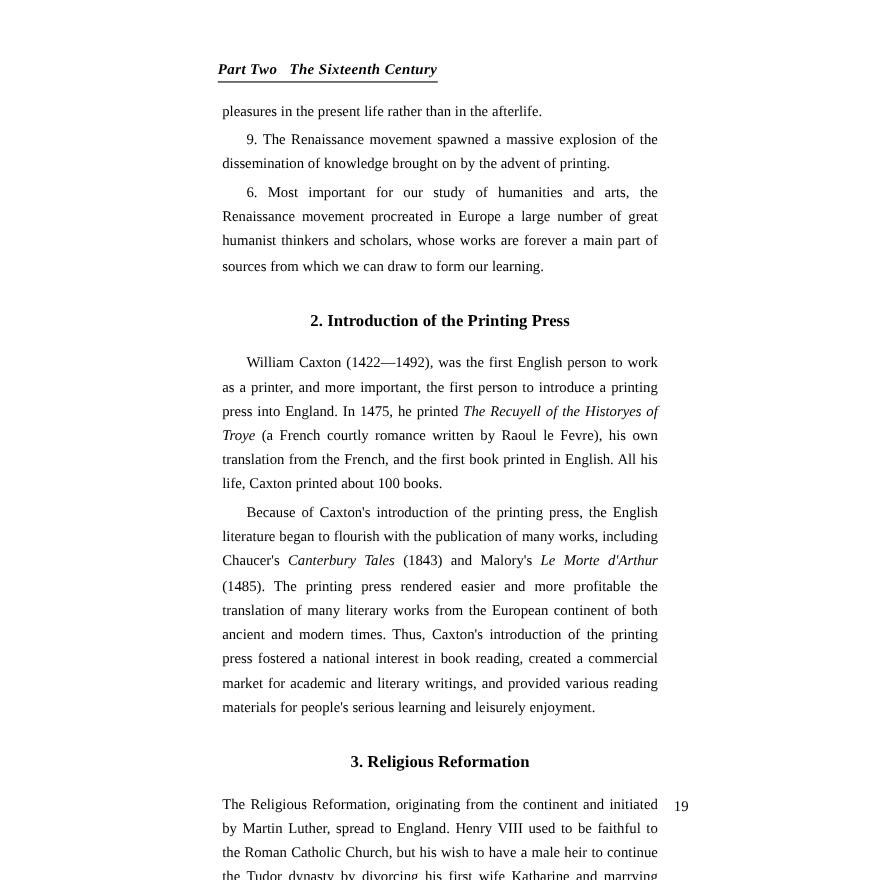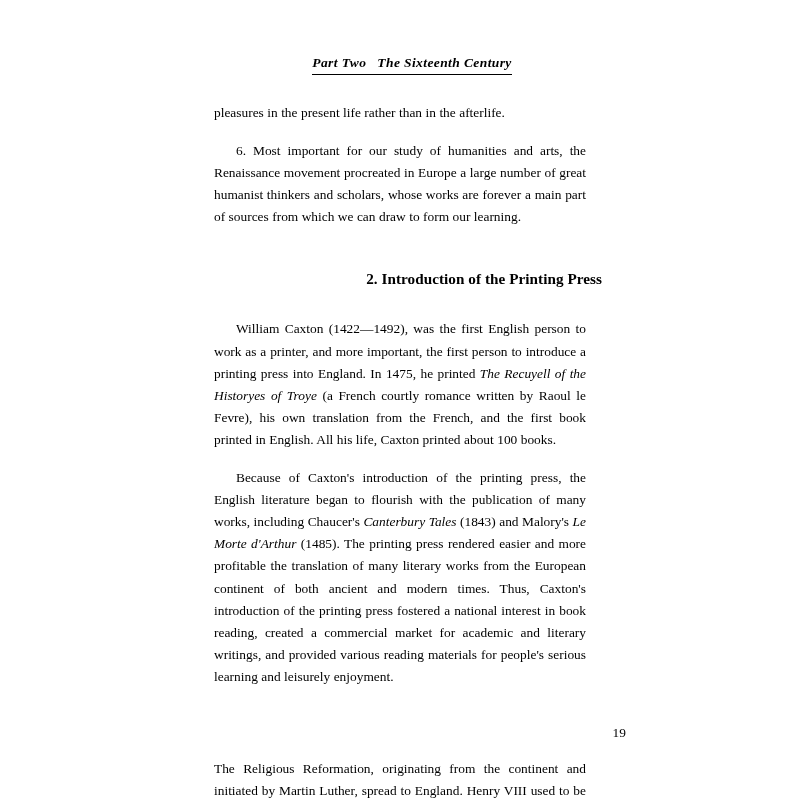--- a/index.html
+++ b/index.html
@@ -18,21 +18,21 @@
     color: #000000;
     -webkit-font-smoothing: antialiased;
   }
 
   
   .running-head {
     position: absolute;
     top: 54px;
     left: 198px;
     width: 428px;
-    text-align: center;
+    text-align: left;
     font-style: italic;
     font-weight: bold;
     font-size: 13.5px;
     letter-spacing: 0.4px;
     line-height: 18px;
   }
   .running-head .rh-inner {
     display: inline-block;
     border-bottom: 1.3px solid #000;
     padding-bottom: 2px;
@@ -42,39 +42,39 @@
 
   
   .content {
     position: absolute;
     top: 86px;
     left: 198px;
     width: 404px;
   }
 
   p.body {
-    margin: 16px;
+    margin: 4px;
     font-size: 13.4px;
     line-height: 22.1px;
     text-align: justify;
     text-justify: inter-word;
     word-spacing: 0.1px;
     hyphens: none;
   }
   p.body.indent {
     text-indent: 22px;
   }
   p.body + p.body { margin-top: 0; }
 
   h2.section {
     margin: 0;
     font-size: 15.2px;
     font-weight: bold;
     line-height: 20px;
-    text-align: right;
+    text-align: center;
     letter-spacing: 0.05px;
   }
 
   .sp-before-head { height: 25px; }
   .sp-after-head  { height: 13px; }
 
   i, .ital { }
 
   
   .folio {
@@ -93,36 +93,38 @@
 <div class="page">
 
   <div class="running-head">
     <span class="rh-inner"><span>Part Two</span><span class="rh-gap"></span><span>The Sixteenth Century</span></span>
   </div>
 
   <div class="content">
 
     <p class="body">pleasures in the present life rather than in the afterlife.</p>
 
+    <p class="body indent">9. The Renaissance movement spawned a massive explosion of the dissemination of knowledge brought on by the advent of printing.</p>
 
     <p class="body indent">6. Most important for our study of humanities and arts, the Renaissance movement procreated in Europe a large number of great humanist thinkers and scholars, whose works are forever a main part of sources from which we can draw to form our learning.</p>
 
     <div class="sp-before-head"></div>
 
     <h2 class="section">2. Introduction of the Printing Press</h2>
 
     <div class="sp-after-head"></div>
 
 
     <p class="body indent"><span>William Caxton (1422—1492), was the first English person to work as a printer, and more important, the first person to introduce a printing press into England. In 1475, he printed </span><i class="ital">The Recuyell of the Historyes of Troye</i><span> (a French courtly romance written by Raoul le Fevre), his own translation from the French, and the first book printed in English. All his life, Caxton printed about 100 books.</span></p>
 
     <p class="body indent"><span>Because of Caxton's introduction of the printing press, the English literature began to flourish with the publication of many works, including Chaucer's </span><i class="ital">Canterbury Tales</i><span> (1843) and Malory's </span><i class="ital">Le Morte d'Arthur</i><span> (1485). The printing press rendered easier and more profitable the translation of many literary works from the European continent of both ancient and modern times. Thus, Caxton's introduction of the printing press fostered a national interest in book reading, created a commercial market for academic and literary writings, and provided various reading materials for people's serious learning and leisurely enjoyment.</span></p>
 
     <div class="sp-before-head"></div>
 
+    <h2 class="section">3. Religious Reformation</h2>
 
     <div class="sp-after-head"></div>
 
     <p class="body">The Religious Reformation, originating from the continent and initiated by Martin Luther, spread to England. Henry VIII used to be faithful to the Roman Catholic Church, but his wish to have a male heir to continue the Tudor dynasty by divorcing his first wife Katharine and marrying Anne Boleyn did not gain the approval of Pope Clement VII. Henry defied the Pope and married Ann Boleyn. The Pope's refusal to allow the annulment of Henry's marriage to Catherine prompted the English King to break away from the Roman Catholic Church. In</p>
 
   </div>
 
   <div class="folio">19</div>
 
 </div>

